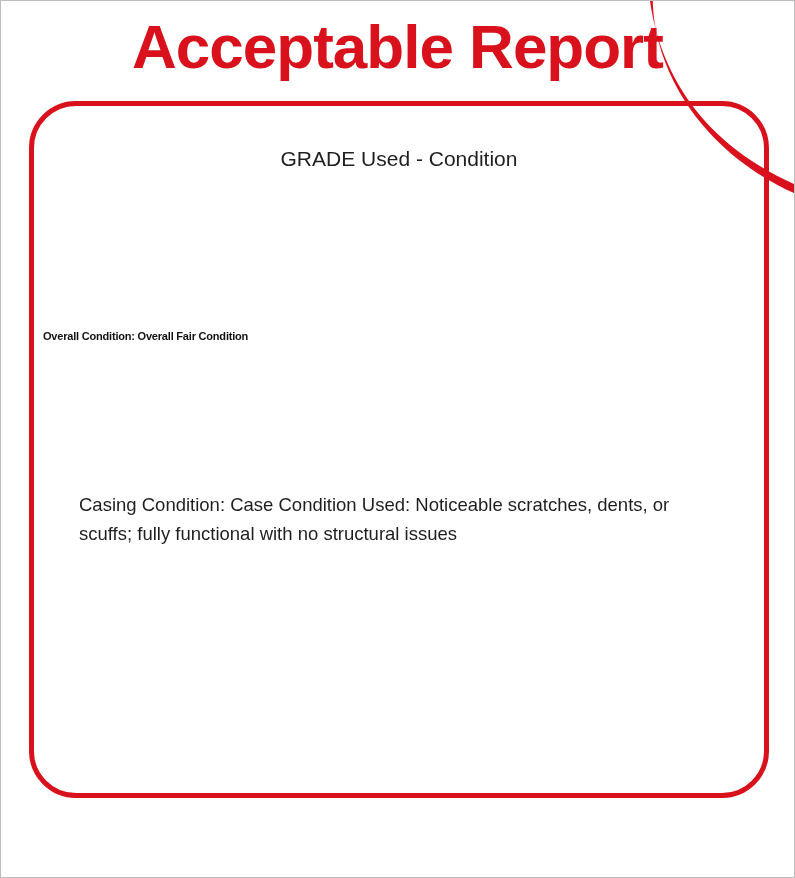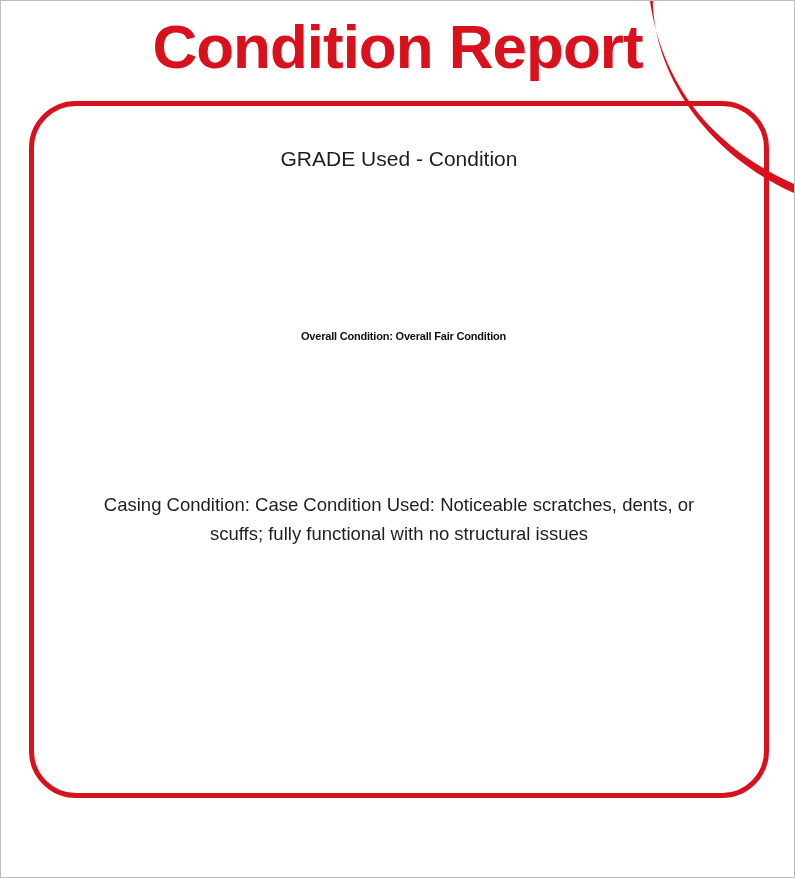--- a/index.html
+++ b/index.html
@@ -46,44 +46,44 @@
     position:absolute;
     top:40px;left:0;right:0;
     text-align:center;
     font-size:21px;
     line-height:1.2;
     color:#1F1F1F;
   }
   .overall-condition{
     position:absolute;
     top:224px;left:9px;right:0;
-    text-align:center;
+    text-align:left;
     font-size:11px;
     letter-spacing:-0.2px;
     font-weight:600;
     line-height:1.2;
     color:#111111;
   }
   .casing-condition{
     position:absolute;
     top:384px;left:50%;
     transform:translateX(-50%);
     width:640px;
-    text-align:center;
+    text-align:left;
     font-size:18.5px;
     line-height:29px;
     color:#1F1F1F;
   }
 </style>
 </head>
 <body>
 
 <div class="page">
 
-  <h1 class="title">Condition Report</h1>
+  <h1 class="title">Acceptable Report</h1>
 
   <svg class="swoosh" viewBox="0 0 795 878" xmlns="http://www.w3.org/2000/svg" aria-hidden="true">
     <path d="M 649,0
              C 658,62 692,138 795,184
              L 795,193
              C 695,148 653,64 651.8,0
              Z"></path>
   </svg>
 
   <div class="card">

